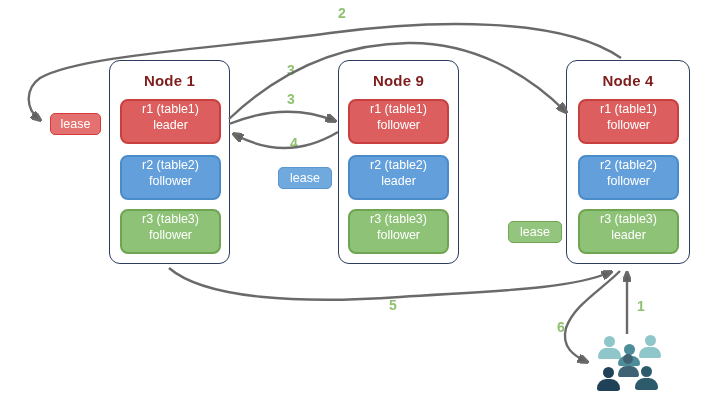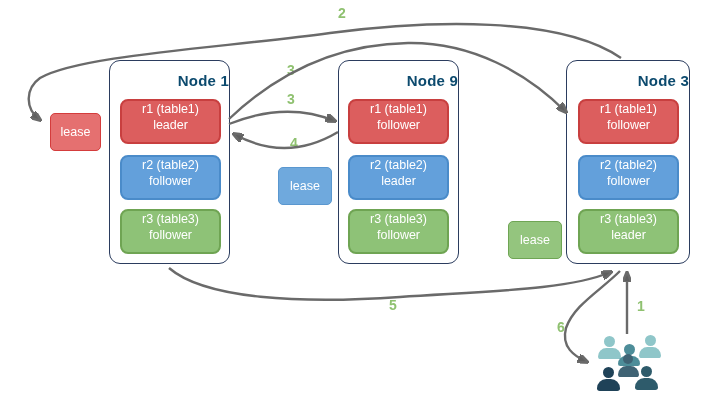--- a/index.html
+++ b/index.html
@@ -6,31 +6,31 @@
   #canvas{
     position:relative;width:704px;height:405px;overflow:hidden;
     background:#ffffff;font-family:"Liberation Sans",sans-serif;
   }
   .node{
     position:absolute;top:60px;height:204px;width:121px;
     background:#ffffff;border:1.6px solid #2b3c5e;border-radius:11px;
     box-sizing:border-box;
   }
   .node-title{
-    position:absolute;top:11px;left:0;width:100%;text-align:right;
-    font-weight:bold;font-size:15px;color:#0c4a6e;letter-spacing:.2px;
+    position:absolute;top:11px;left:0;width:100%;text-align:center;
+    font-weight:bold;font-size:15px;color:#7f1d1d;letter-spacing:.2px;
   }
   .replica{
     position:absolute;width:101px;height:45px;border-radius:8px;
     border:2px solid;box-sizing:border-box;color:#ffffff;
     display:flex;flex-direction:column;align-items:center;
     font-size:12.5px;line-height:1.28;text-align:center;
   }
   .lease{
-    position:absolute;height:38px;border-radius:5px;border:1.6px solid;
+    position:absolute;height:22px;border-radius:5px;border:1.6px solid;
     box-sizing:border-box;color:#ffffff;font-size:12.5px;
     display:flex;align-items:center;justify-content:center;
   }
   .step{
     position:absolute;font-weight:bold;font-size:14px;
     transform:translate(-50%,-50%);
   }
   .arrows{position:absolute;left:0;top:0;width:704px;height:405px;pointer-events:none;}
   .arrows path{fill:none;stroke:#6a6a6a;stroke-width:2.4px;}
   .users{position:absolute;left:593px;top:333px;width:72px;height:60px;}
@@ -69,21 +69,21 @@
   <div class="replica" style="left: 348px; top: 155px; background-color: rgb(99, 160, 219); border-color: rgb(74, 139, 201);">
     <span>r2 (table2)</span>
     <span>leader</span>
   </div>
   <div class="replica" style="left: 348px; top: 209px; background-color: rgb(142, 194, 119); border-color: rgb(111, 164, 83);">
     <span>r3 (table3)</span>
     <span>follower</span>
   </div>
 
   <div class="node" style="left:566px;width:124px;">
-    <div class="node-title">Node 3</div>
+    <div class="node-title">Node 4</div>
   </div>
   <div class="replica" style="left: 578px; top: 99px; background-color: rgb(220, 94, 94); border-color: rgb(200, 63, 63);">
     <span>r1 (table1)</span>
     <span>follower</span>
   </div>
   <div class="replica" style="left: 578px; top: 155px; background-color: rgb(99, 160, 219); border-color: rgb(74, 139, 201);">
     <span>r2 (table2)</span>
     <span>follower</span>
   </div>
   <div class="replica" style="left: 578px; top: 209px; background-color: rgb(142, 194, 119); border-color: rgb(111, 164, 83);">

